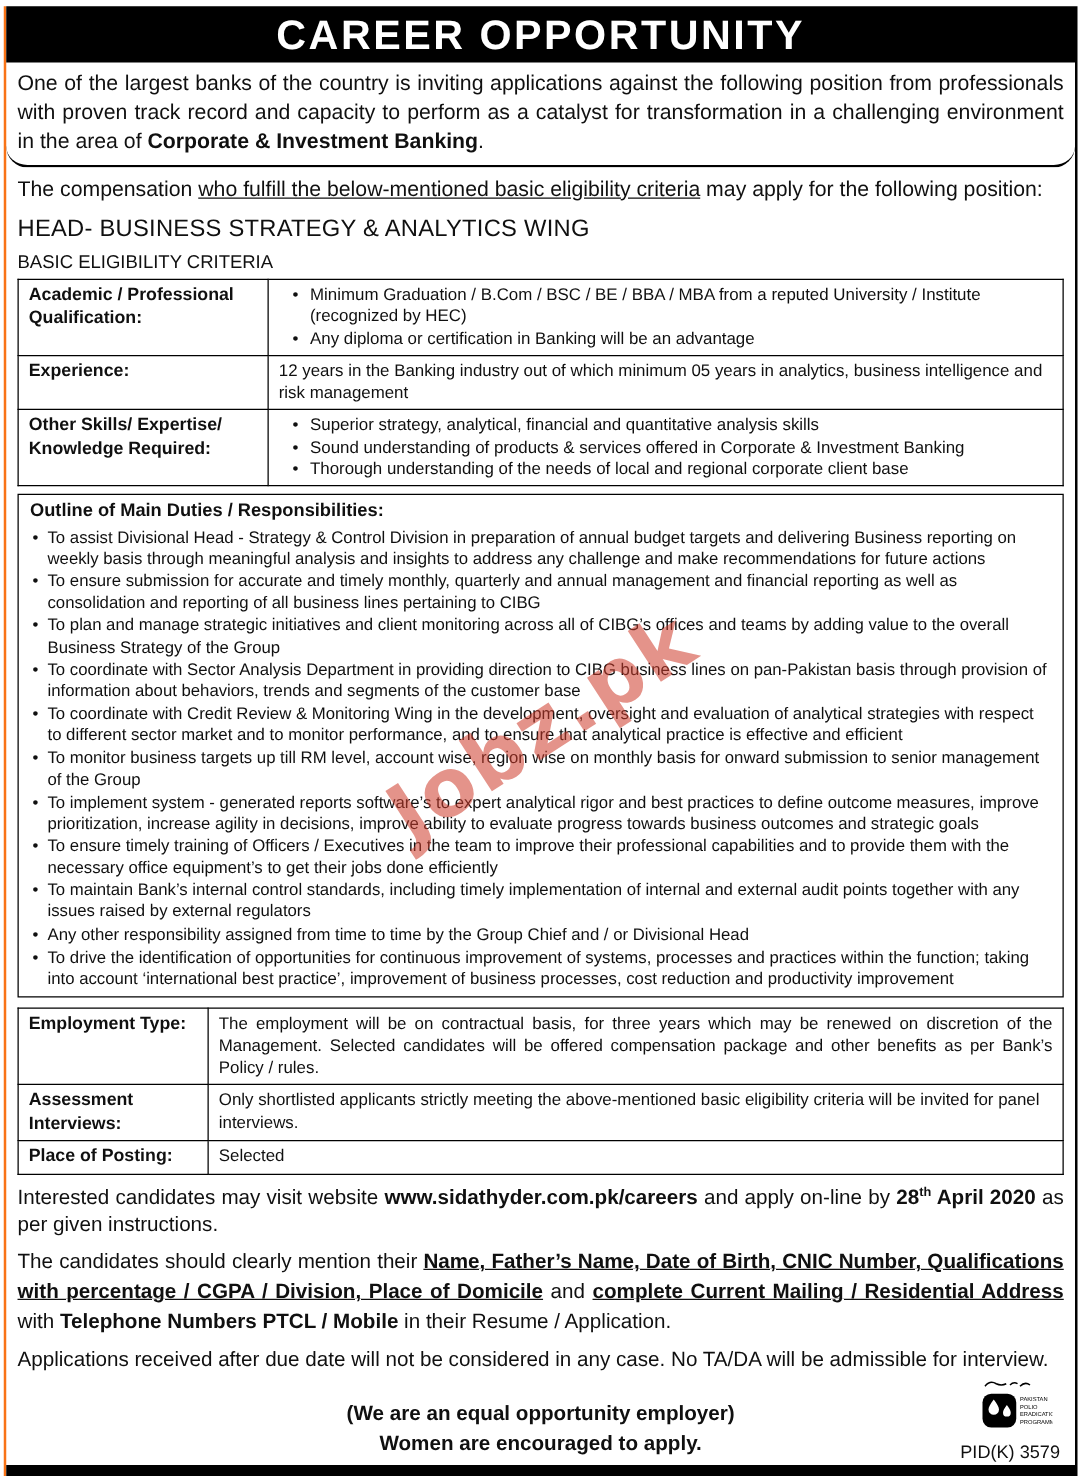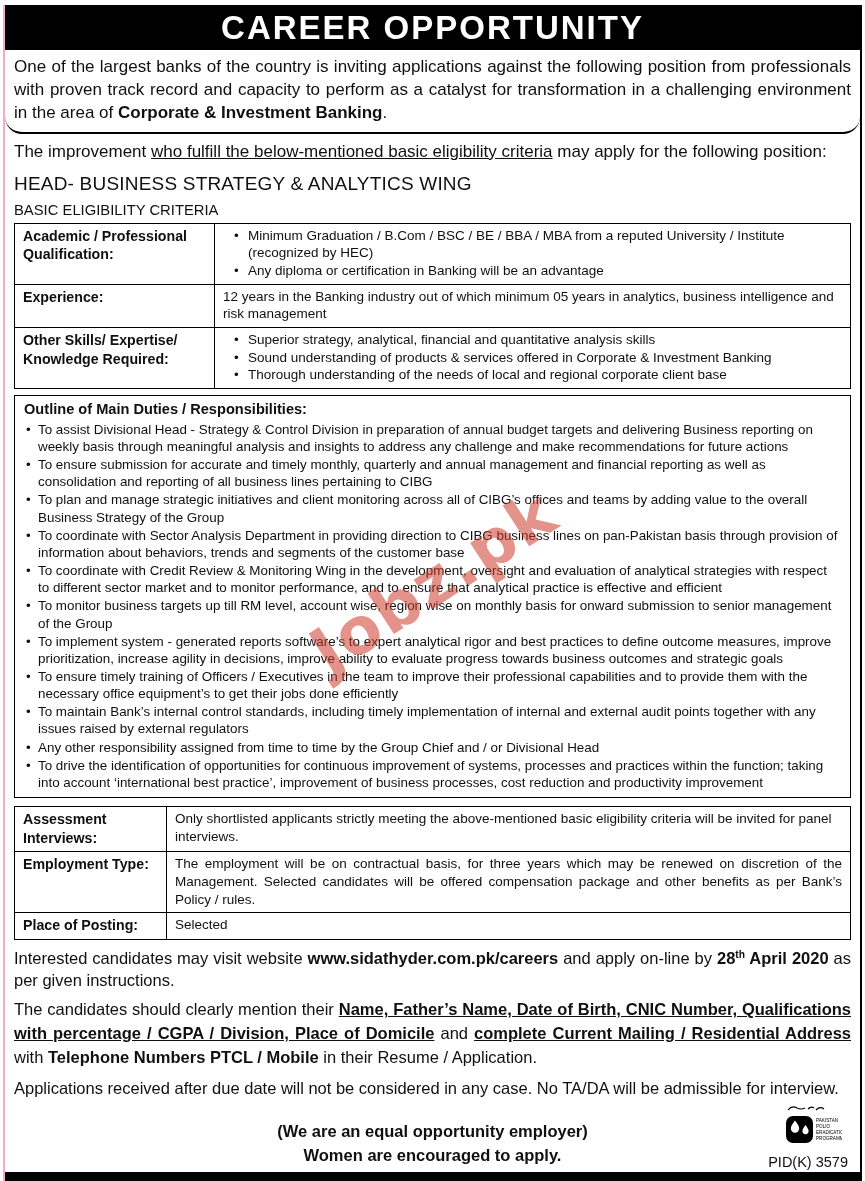--- a/index.html
+++ b/index.html
@@ -3,21 +3,21 @@
 <meta charset="utf-8">
 <style>
   * { box-sizing: border-box; margin: 0; padding: 0; }
   html, body { margin: 0; background: #fff; }
   body {
     width: 865px; height: 1181px; position: relative; overflow: hidden;
     font-family: "Liberation Sans", sans-serif; color: #101010;
   }
   .frame {
     position: absolute; top: 5px; left: 3px; right: 3px; bottom: 0;
-    border-left: 2px solid #f9a8d4; border-right: 2px solid #000;
+    border-left: 2px solid #f97316; border-right: 2px solid #000;
     background: #fff;
   }
   .topbar {
     height: 45px; background: #000;
     display: flex; align-items: center; justify-content: center;
   }
   .topbar .title {
     color: #fff; font-weight: bold; font-size: 33px; letter-spacing: 2px;
   }
   .intro-sec { border-bottom: 2px solid #000; padding: 6px 9px 7px; border-radius: 17px; }
@@ -80,21 +80,21 @@
 <div class="frame">
 
   <header class="topbar">
     <span class="title">CAREER OPPORTUNITY</span>
   </header>
 
   <section class="intro-sec">
     <p class="para intro-para"><span>One of the largest banks of the country is inviting applications against the following position from professionals with proven track record and capacity to perform as a catalyst for transformation in a challenging environment in the area of </span><b>Corporate &amp; Investment Banking</b><span>.</span></p>
   </section>
 
-  <p class="para intro-para m"><span>The improvement </span><span class="u">who fulfill the below-mentioned basic eligibility criteria</span><span> may apply for the following position:</span></p>
+  <p class="para intro-para m"><span>The compensation </span><span class="u">who fulfill the below-mentioned basic eligibility criteria</span><span> may apply for the following position:</span></p>
 
   <h2 class="pos-title">HEAD- BUSINESS STRATEGY &amp; ANALYTICS WING</h2>
   <div class="criteria-heading">BASIC ELIGIBILITY CRITERIA</div>
 
   <table class="tbl criteria">
     <tbody>
         <tr>
       <td class="label">Academic / Professional Qualification:</td>
       <td>
         <ul class="blist">
@@ -133,26 +133,26 @@
       <li>To ensure timely training of Officers / Executives in the team to improve their professional capabilities and to provide them with the necessary office equipment’s to get their jobs done efficiently</li>
       <li>To maintain Bank’s internal control standards, including timely implementation of internal and external audit points together with any issues raised by external regulators</li>
       <li>Any other responsibility assigned from time to time by the Group Chief and / or Divisional Head</li>
       <li>To drive the identification of opportunities for continuous improvement of systems, processes and practices within the function; taking into account ‘international best practice’, improvement of business processes, cost reduction and productivity improvement</li>
     </ul>
   </div>
 
   <table class="tbl terms">
     <tbody>
         <tr>
+      <td class="label">Employment Type:</td>
+      <td class="just">The employment will be on contractual basis, for three years which may be renewed on discretion of the Management. Selected candidates will be offered compensation package and other benefits as per Bank’s Policy / rules.</td>
+    </tr>
+    <tr>
       <td class="label">Assessment Interviews:</td>
       <td>Only shortlisted applicants strictly meeting the above-mentioned basic eligibility criteria will be invited for panel interviews.</td>
-    </tr>
-    <tr>
-      <td class="label">Employment Type:</td>
-      <td class="just">The employment will be on contractual basis, for three years which may be renewed on discretion of the Management. Selected candidates will be offered compensation package and other benefits as per Bank’s Policy / rules.</td>
     </tr>
     <tr>
       <td class="label">Place of Posting:</td>
       <td>Selected</td>
     </tr>
   </tbody>
     </table>
 
   <p class="para m"><span>Interested candidates may visit website </span><b>www.sidathyder.com.pk/careers</b><span> and apply on-line by </span><b>28</b><span class="sup">th</span><b> April 2020</b><span> as per given instructions.</span></p>
 

